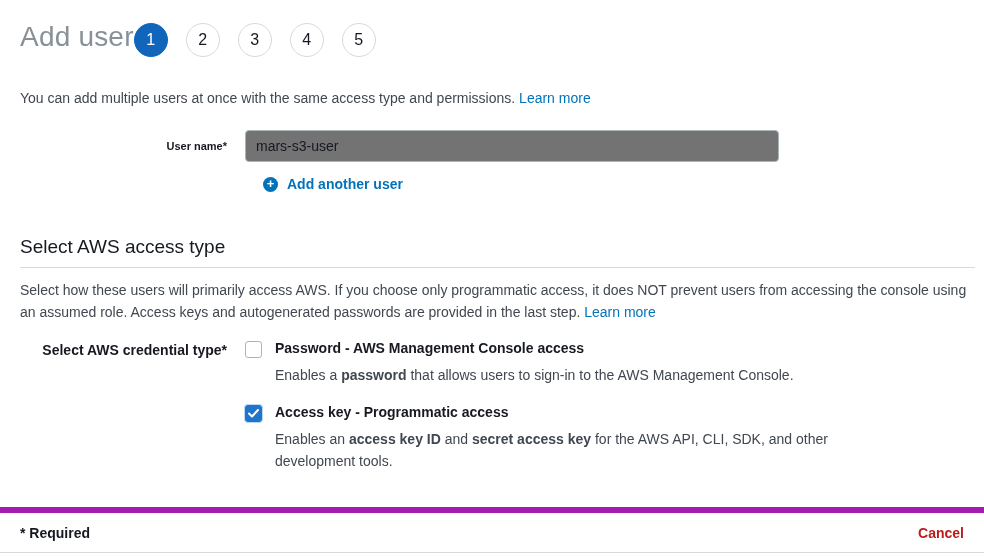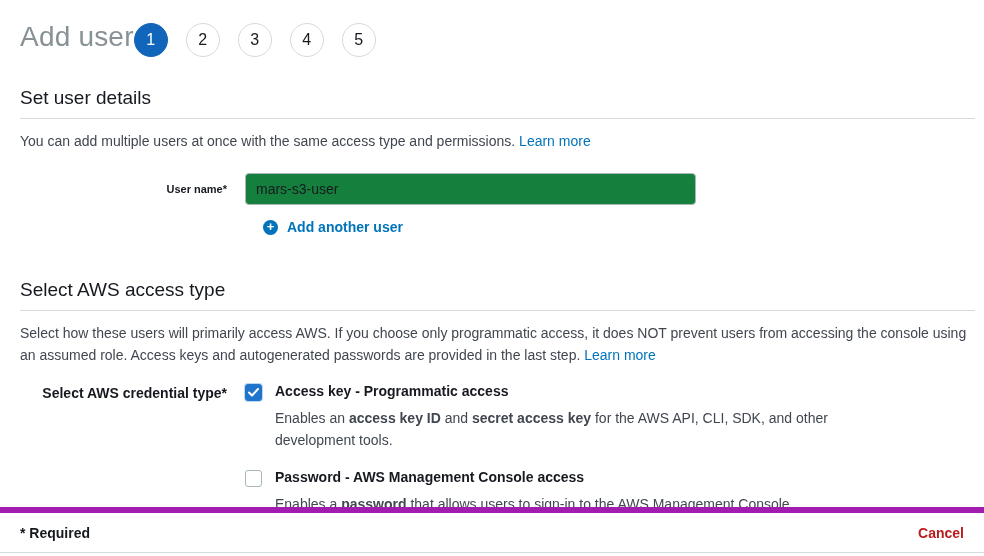--- a/index.html
+++ b/index.html
@@ -36,23 +36,23 @@
   a.link { color:#0073bb; text-decoration:none; cursor:pointer; }
 
   
   .form-row { display:flex; margin-top:21px; }
   .form-label {
     width:225px; text-align:right; padding-right:18px;
     font-weight:700; font-size:11px; color:#16191f; line-height:32px;
     flex:none;
   }
   .username-input {
-    width:451px; height:32px; border:1px solid #aab7b8; border-radius:4px;
+    width:534px; height:32px; border:1px solid #aab7b8; border-radius:4px;
     padding:0 10px; font-size:14px; color:#16191f;
-    font-family:"Liberation Sans", sans-serif; outline:none; background:#15803d;
+    font-family:"Liberation Sans", sans-serif; outline:none; background:#737373;
   }
   .add-another {
     display:inline-flex; align-items:center; gap:9px;
     margin:14px 0 0 243px;
     color:#0073bb; font-weight:700; font-size:14px; cursor:pointer;
   }
   .plus-icon {
     width:15px; height:15px; border-radius:50%; background:#0073bb;
     color:#fff; display:flex; align-items:center; justify-content:center;
     font-size:13px; font-weight:700; line-height:1; padding-bottom:1px;
@@ -102,21 +102,20 @@
   <div class="steps">
     <div class="step active">1</div>
     <div class="step">2</div>
     <div class="step">3</div>
     <div class="step">4</div>
     <div class="step">5</div>
   </div>
 </div>
 
 <div class="section section-1">
-  <div class="section-heading">Set user details</div>
   <div class="intro">
     <span>You can add multiple users at once with the same access type and permissions.</span>
     <a class="link">Learn more</a>
   </div>
   <div class="form-row">
     <div class="form-label">User name*</div>
     <input class="username-input" type="text" value="mars-s3-user" style="">
   </div>
   <div class="add-another">
     <span class="plus-icon">+</span>
@@ -128,39 +127,39 @@
   <div class="section-heading">Select AWS access type</div>
   <div class="intro">
     <span>Select how these users will primarily access AWS. If you choose only programmatic access, it does NOT prevent users from accessing the console using an assumed role. Access keys and autogenerated passwords are provided in the last step.</span>
     <a class="link">Learn more</a>
   </div>
   <div class="cred-row">
     <div class="cred-label">Select AWS credential type*</div>
     <div class="options">
 
       <div class="option">
+        <span class="checkbox unchecked"></span>
+        <div class="option-text">
+          <div class="option-title">Password - AWS Management Console access</div>
+          <div class="option-desc">
+            <span>Enables a </span><b>password</b><span> that allows users to sign-in to the AWS Management Console.</span>
+          </div>
+        </div>
+      </div>
+
+      <div class="option">
         <span class="checkbox checked">
           <svg width="11" height="9" viewBox="0 0 11 9">
             <polyline points="1,4.5 4,7.5 10,1" fill="none" stroke="#ffffff" stroke-width="2" stroke-linecap="round" stroke-linejoin="round"></polyline>
           </svg>
         </span>
         <div class="option-text">
           <div class="option-title">Access key - Programmatic access</div>
           <div class="option-desc">
             <span>Enables an </span><b>access key ID</b><span> and </span><b>secret access key</b><span> for the AWS API, CLI, SDK, and other development tools.</span>
-          </div>
-        </div>
-      </div>
-
-      <div class="option">
-        <span class="checkbox unchecked"></span>
-        <div class="option-text">
-          <div class="option-title">Password - AWS Management Console access</div>
-          <div class="option-desc">
-            <span>Enables a </span><b>password</b><span> that allows users to sign-in to the AWS Management Console.</span>
           </div>
         </div>
       </div>
 
     </div>
   </div>
 </div>
 
 <div class="footer">
   <div class="required-note">* Required</div>

